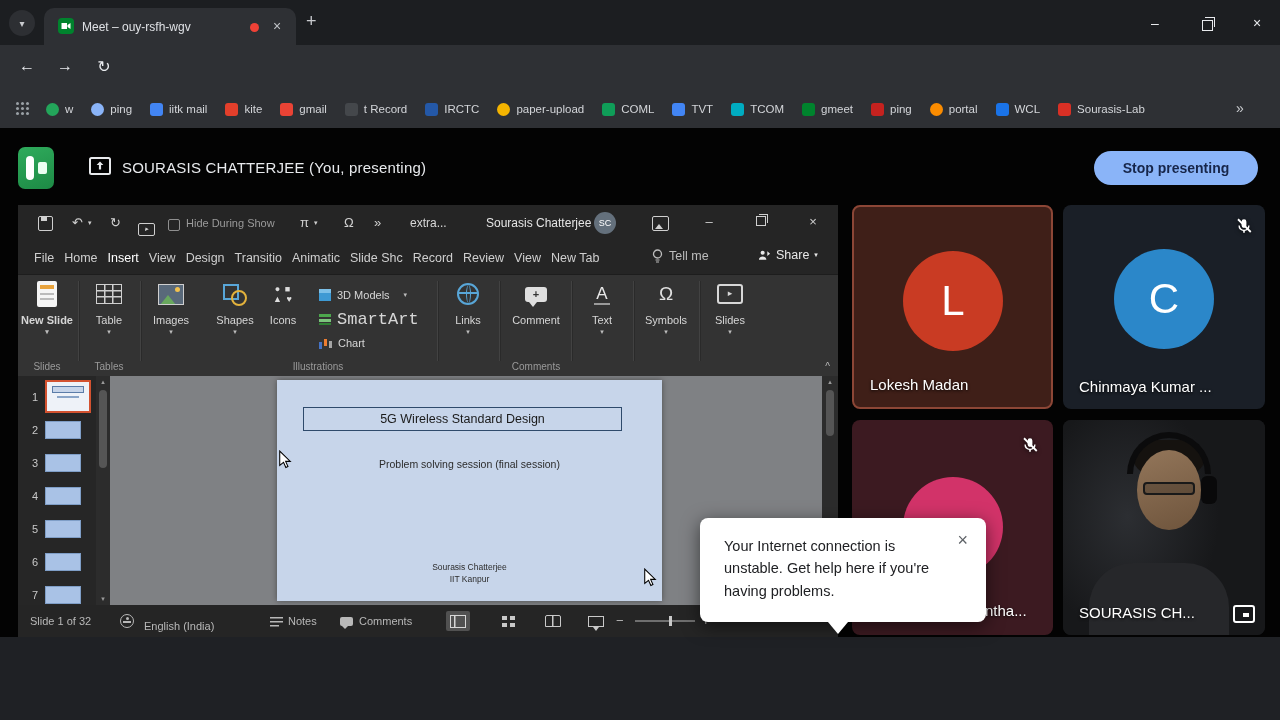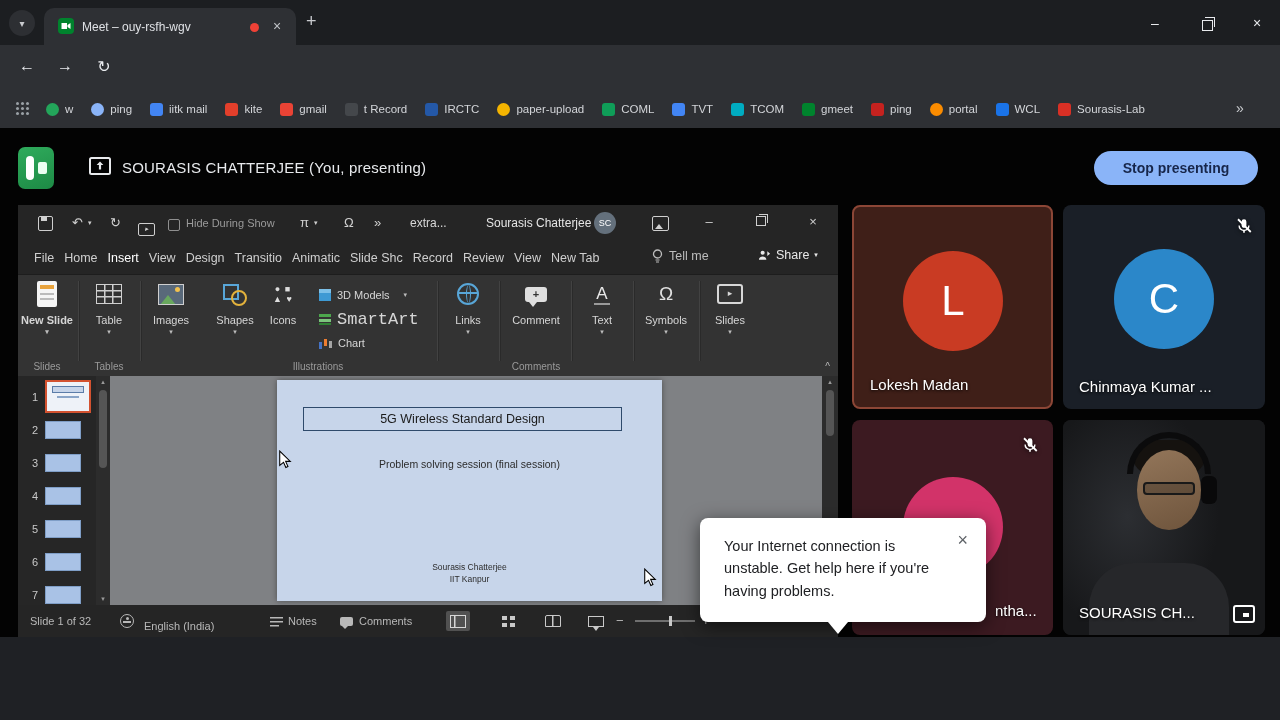--- a/index.html
+++ b/index.html
@@ -195,21 +195,21 @@
     text-shadow:0 1px 3px rgba(0,0,0,.9);}
   .tavatar{position:absolute;border-radius:50%;width:100px;height:100px;color:#fff;font-size:42px;
     display:flex;align-items:center;justify-content:center;}
   .micoff{position:absolute;filter:drop-shadow(0 1px 2px rgba(0,0,0,.7));}
   #tile1{left:852px;top:205px;width:201px;height:204px;background:#3f1f18;border:2px solid #8c4636;box-sizing:border-box;}
   #tile1 .tavatar{left:49px;top:44px;background:#c93b23;}
   #tile2{left:1063px;top:205px;width:202px;height:204px;background:#1a1f27;}
   #tile2 .tavatar{left:51px;top:44px;background:#2b87c9;}
   #tile3{left:852px;top:420px;width:201px;height:215px;background:#3c1a21;}
   #tile3 .tavatar{left:51px;top:57px;background:#d23369;}
-  #tile3 .tname{left:133px;bottom:16px;margin-left:10px;}
+  #tile3 .tname{left:133px;bottom:16px;}
   #tile4{left:1063px;top:420px;width:202px;height:215px;background:#141517;}
   .t4bg{position:absolute;inset:0;background:radial-gradient(130px 170px at 32% 45%,#2c2e32 0%,#17181a 70%);}
   .t4body{position:absolute;left:26px;right:36px;bottom:0;height:72px;background:#26272a;border-radius:44px 44px 0 0;}
   .t4head{position:absolute;left:74px;top:30px;width:64px;height:80px;border-radius:32px/40px;
     background:linear-gradient(160deg,#93765a,#6e543c);}
   .t4hair{position:absolute;left:70px;top:20px;width:72px;height:34px;border-radius:36px 36px 26px 26px/26px;background:#15120f;}
   .t4band{position:absolute;left:64px;top:12px;width:84px;height:42px;border:6px solid #0b0b0c;border-bottom:none;
     border-radius:42px 42px 0 0;box-sizing:border-box;}
   .t4cup{position:absolute;left:138px;top:56px;width:16px;height:28px;background:#09090a;border-radius:6px;}
   .t4glasses{position:absolute;left:80px;top:62px;width:52px;height:13px;border:2px solid #191919;

